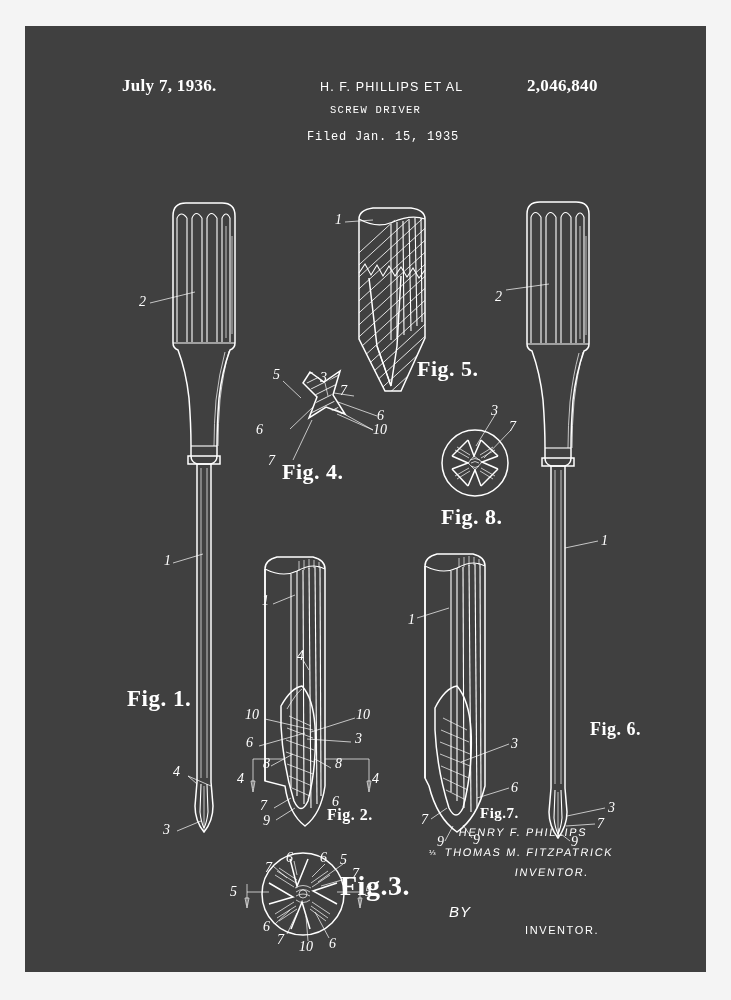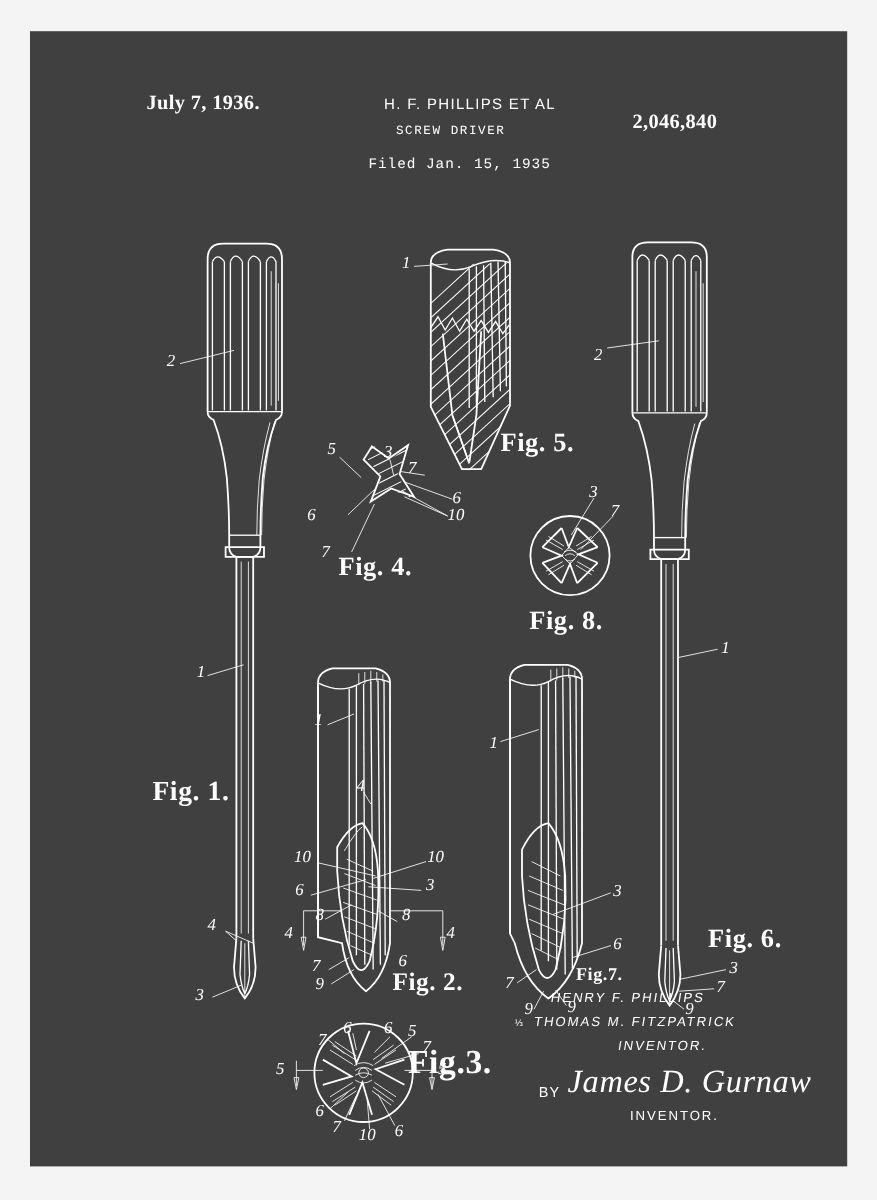--- a/index.html
+++ b/index.html
@@ -33,21 +33,21 @@
   #hdr-date {
     left: 97px;
     top: 50px;
     font-family: "Liberation Serif", serif;
     font-weight: bold;
     font-size: 17px;
     letter-spacing: 0.3px;
   }
   #hdr-patent-number {
     left: 502px;
-    top: 66px;
+    top: 50px;
     font-family: "Liberation Serif", serif;
     font-weight: bold;
     font-size: 17px;
     letter-spacing: 0.3px;
   }
   #hdr-inventor-line {
     left: 275px;
     top: 54px;
     font-family: "Liberation Sans", sans-serif;
     font-size: 12.5px;
@@ -114,21 +114,22 @@
     left: 404px; top: 822px;
     font-size: 8px; letter-spacing: 0.5px;
   }
   #sig-inventor {
     left: 490px; top: 840px;
     font-size: 11px; letter-spacing: 1.6px;
     transform: skewX(-9deg);
   }
   #sig-by {
     left: 424px; top: 877px;
-    font-size: 12px; letter-spacing: 1px;
+    font-size: 15px; letter-spacing: 1px;
+    font-style: italic;
   }
   #sig-signature {
     left: 448px; top: 860px;
     font-family: "Liberation Serif", serif;
     font-style: italic;
     font-size: 27px;
     letter-spacing: 0.5px;
   }
   #sig-attorneys {
     left: 500px; top: 898px;
@@ -504,26 +505,26 @@
         <path class="lnt" d="M533 766 L533 812"></path>
 
         <path class="lead" d="M481 264 L524 258"></path>
         <path class="lead" d="M573 515 L540 522"></path>
         <path class="lead" d="M580 782 L542 790"></path>
         <path class="lead" d="M570 798 L541 800"></path>
         <path class="lead" d="M545 815 L536 808"></path>
       </g>
     </svg>
 
-    <div class="fig-label" style="left:102px; top:621px; font-size:23px;">Fig. 1.</div>
-    <div class="fig-label" style="left:302px; top:780px; font-size:21px;">Fig. 2.</div>
+    <div class="fig-label" style="left:102px; top:660px; font-size:23px;">Fig. 1.</div>
+    <div class="fig-label" style="left:302px; top:780px; font-size:16px;">Fig. 2.</div>
     <div class="fig-label" style="left:315px; top:844px; font-size:28px;">Fig.3.</div>
     <div class="fig-label" style="left:257px; top:433px; font-size:22px;">Fig. 4.</div>
     <div class="fig-label" style="left:392px; top:330px; font-size:22px;">Fig. 5.</div>
-    <div class="fig-label" style="left:565px; top:743px; font-size:22px;font-family:Liberation Serif, serif;">Fig. 6.</div>
+    <div class="fig-label" style="left:565px; top:693px; font-size:18px;font-family:Liberation Serif, serif;">Fig. 6.</div>
     <div class="fig-label" style="left:455px; top:779px; font-size:15px;">Fig.7.</div>
     <div class="fig-label" style="left:416px; top:478px; font-size:22px;">Fig. 8.</div>
 
     <div class="numeral" style="left:114px; top:268px;">2</div>
     <div class="numeral" style="left:139px; top:527px;">1</div>
     <div class="numeral" style="left:148px; top:738px;">4</div>
     <div class="numeral" style="left:138px; top:796px;">3</div>
 
     <div class="numeral" style="left:310px; top:186px;">1</div>
 
@@ -575,17 +576,16 @@
     <div class="numeral" style="left:576px; top:507px;">1</div>
     <div class="numeral" style="left:583px; top:774px;">3</div>
     <div class="numeral" style="left:572px; top:790px;">7</div>
     <div class="numeral" style="left:546px; top:808px;">9</div>
 
     <div class="sig-line" id="sig-name-1">HENRY F. PHILLIPS</div>
     <div class="sig-line" id="sig-prefix-2">⅓</div>
     <div class="sig-line" id="sig-name-2">THOMAS M. FITZPATRICK</div>
     <div class="sig-line" id="sig-inventor">INVENTOR.</div>
     <div class="sig-line" id="sig-by">BY</div>
-    <div class="sig-line" id="sig-signature">James D. Gurnaw</div>
     <div class="sig-line" id="sig-attorneys">INVENTOR.</div>
 
   </div>
 </div>
 
 </body></html>

